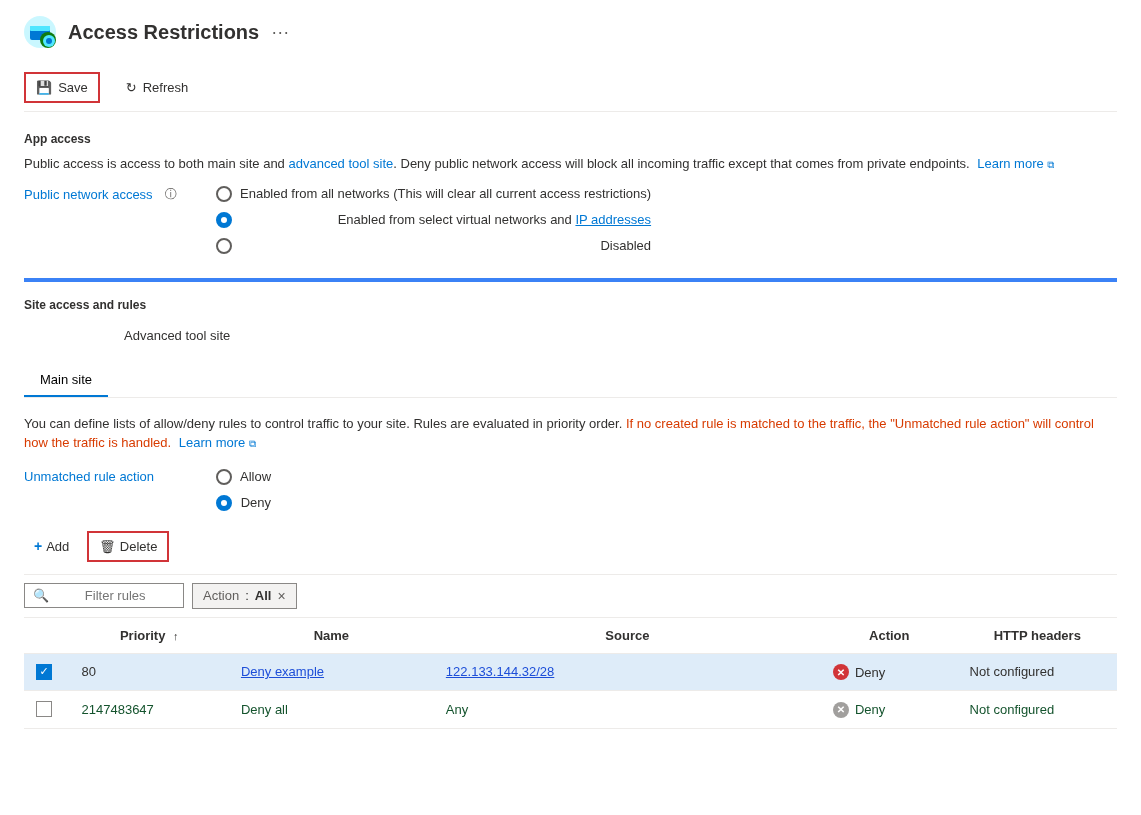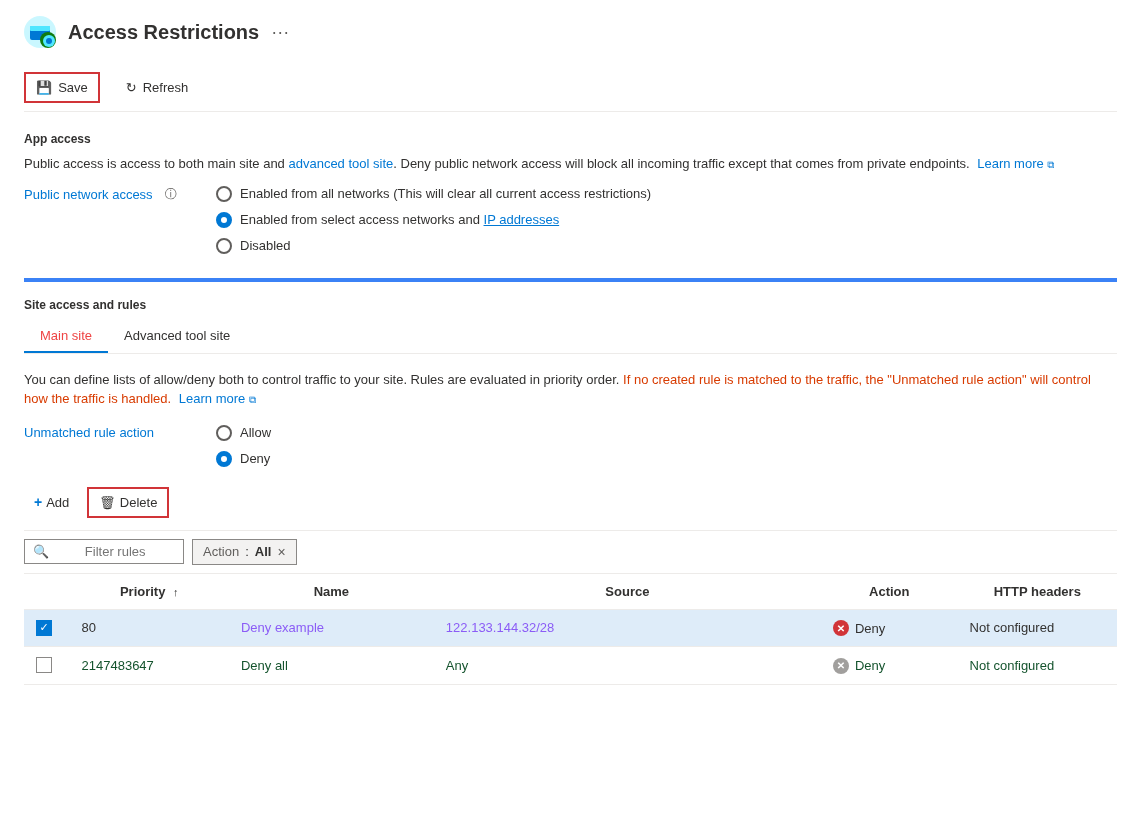--- a/index.html
+++ b/index.html
@@ -19,30 +19,30 @@
     .section-title { font-size: 12px; font-weight: 600; color: #323130; margin-bottom: 8px; }
     
     .info-text { font-size: 13px; color: #323130; margin-bottom: 12px; line-height: 1.5; }
     .info-text a { color: #0078d4; text-decoration: none; }
     
     .field-row { display: flex; align-items: flex-start; gap: 32px; margin-bottom: 16px; }
     .field-label { color: #0078d4; font-size: 13px; min-width: 160px; display: flex; align-items: center; gap: 12px; }
     .field-label .info-circle { color: #605e5c; font-size: 12px; }
     
     .radio-group { display: flex; flex-direction: column; gap: 10px; }
-    .radio-item { display: flex; align-items: center; gap: 8px; cursor: pointer; font-size: 13px; }
+    .radio-item { display: flex; align-items: center; gap: 8px; cursor: pointer; font-size: 13px; justify-content: space-between; }
     .radio-input { width: 16px; height: 16px; border-radius: 50%; border: 2px solid #605e5c; background: #fff; cursor: pointer; appearance: none; -webkit-appearance: none; flex-shrink: 0; }
     .radio-input:checked { border: 2px solid #0078d4; background: #fff; position: relative; }
     .radio-input.checked-blue { border: 5px solid #0078d4; }
     
     .section-divider { margin: 24px 0 16px; border-top: 4px solid #3b82f6; padding-top: 16px; }
     
     .tabs { display: flex; gap: 0; border-bottom: 1px solid #edebe9; margin-bottom: 16px; }
     .tab { padding: 8px 16px; cursor: pointer; font-size: 13px; color: #323130; border-bottom: 2px solid transparent; }
-    .tab.active { color: #ef4444; border-bottom: 2px solid #0078d4; }
+    .tab.active { color: #000000; border-bottom: 2px solid #0078d4; margin-top: 44px; }
     
     .description-text { font-size: 13px; color: #323130; line-height: 1.5; margin-bottom: 16px; }
     .description-text a { color: #0078d4; text-decoration: none; }
     .highlight-orange { color: #d83b01; }
     
     .unmatched-section { margin-bottom: 20px; }
     
     .action-bar { display: flex; align-items: center; gap: 8px; margin-bottom: 12px; }
     .action-btn { display: flex; align-items: center; gap: 4px; padding: 6px 10px; border: none; background: #fff; cursor: pointer; font-size: 13px; color: #323130; }
     .action-btn.delete-btn { border: 2px solid #d13438; }
@@ -60,21 +60,21 @@
     .table th { text-align: center; padding: 10px 12px; font-size: 13px; font-weight: 600; color: #323130; border-bottom: 1px solid #edebe9; }
     .table td { padding: 10px 12px; font-size: 13px; border-bottom: 1px solid #edebe9; }
     .table tr.selected td { background: #deecf9; }
     
     .checkbox { width: 16px; height: 16px; border: 1px solid #8a8886; display: flex; align-items: center; justify-content: center; cursor: pointer; }
     .checkbox.checked { background: #0078d4; border-color: #0078d4; }
     .checkbox-mark { color: #fff; font-size: 11px; }
     
     .sort-icon { font-size: 11px; color: #323130; margin-left: 4px; }
     
-    .link-text { color: #8b5cf6; cursor: pointer; }
+    .link-text { color: #1d4ed8; cursor: pointer; text-decoration: underline; }
     
     .status-badge { display: inline-flex; align-items: center; gap: 6px; font-size: 13px; }
     .status-icon-deny { width: 16px; height: 16px; border-radius: 50%; background: #d13438; display: flex; align-items: center; justify-content: center; color: #fff; font-size: 10px; font-weight: bold; }
     .status-icon-allow { width: 16px; height: 16px; border-radius: 50%; background: #107c10; display: flex; align-items: center; justify-content: center; color: #fff; font-size: 10px; }
     .status-icon-deny-gray { width: 16px; height: 16px; border-radius: 50%; background: #a19f9d; display: flex; align-items: center; justify-content: center; color: #fff; font-size: 10px; font-weight: bold; }
     
     .muted { color: #14532d; }
     
     .col-checkbox { width: 40px; }
     .col-priority { width: 140px; }
@@ -130,21 +130,21 @@
         <span class="info-circle">ⓘ</span>
       </div>
       <div class="radio-group">
         <label class="radio-item">
           <input type="radio" name="publicNetwork" class="radio-input" style="">
           <span>Enabled from all networks (This will clear all current access restrictions)</span>
         </label>
         <label class="radio-item">
           <input type="radio" name="publicNetwork" class="radio-input checked-blue" checked="" style="">
           <span>
-            <span>Enabled from select access networks and </span><a href="#" style="color:#0078d4;">IP addresses</a>
+            <span>Enabled from select virtual networks and </span><a href="#" style="color:#0078d4;">IP addresses</a>
           </span>
         </label>
         <label class="radio-item">
           <input type="radio" name="publicNetwork" class="radio-input" style="">
           <span>Disabled</span>
         </label>
       </div>
     </div>
   </div>
 
@@ -154,21 +154,21 @@
     <div class="tabs">
       <div class="tab active">
         <span>Main site</span>
       </div>
       <div class="tab">
         <span>Advanced tool site</span>
       </div>
     </div>
 
     <div class="description-text">
-      <span>You can define lists of allow/deny both to control traffic to your site. Rules are evaluated in priority order.</span><span class="highlight-orange"> If no created rule is matched to the traffic, the "Unmatched rule action" will control how the traffic is handled.</span>
+      <span>You can define lists of allow/deny rules to control traffic to your site. Rules are evaluated in priority order.</span><span class="highlight-orange"> If no created rule is matched to the traffic, the "Unmatched rule action" will control how the traffic is handled.</span>
       <a href="#" style="color:#0078d4; margin-left:4px;">Learn more</a>
       <span style="font-size:10px; color:#0078d4;">⧉</span>
     </div>
 
     <div class="unmatched-section">
       <div class="field-row">
         <div class="field-label">Unmatched rule action</div>
         <div class="radio-group">
           <label class="radio-item">
             <input type="radio" name="unmatchedRule" class="radio-input" style="">

